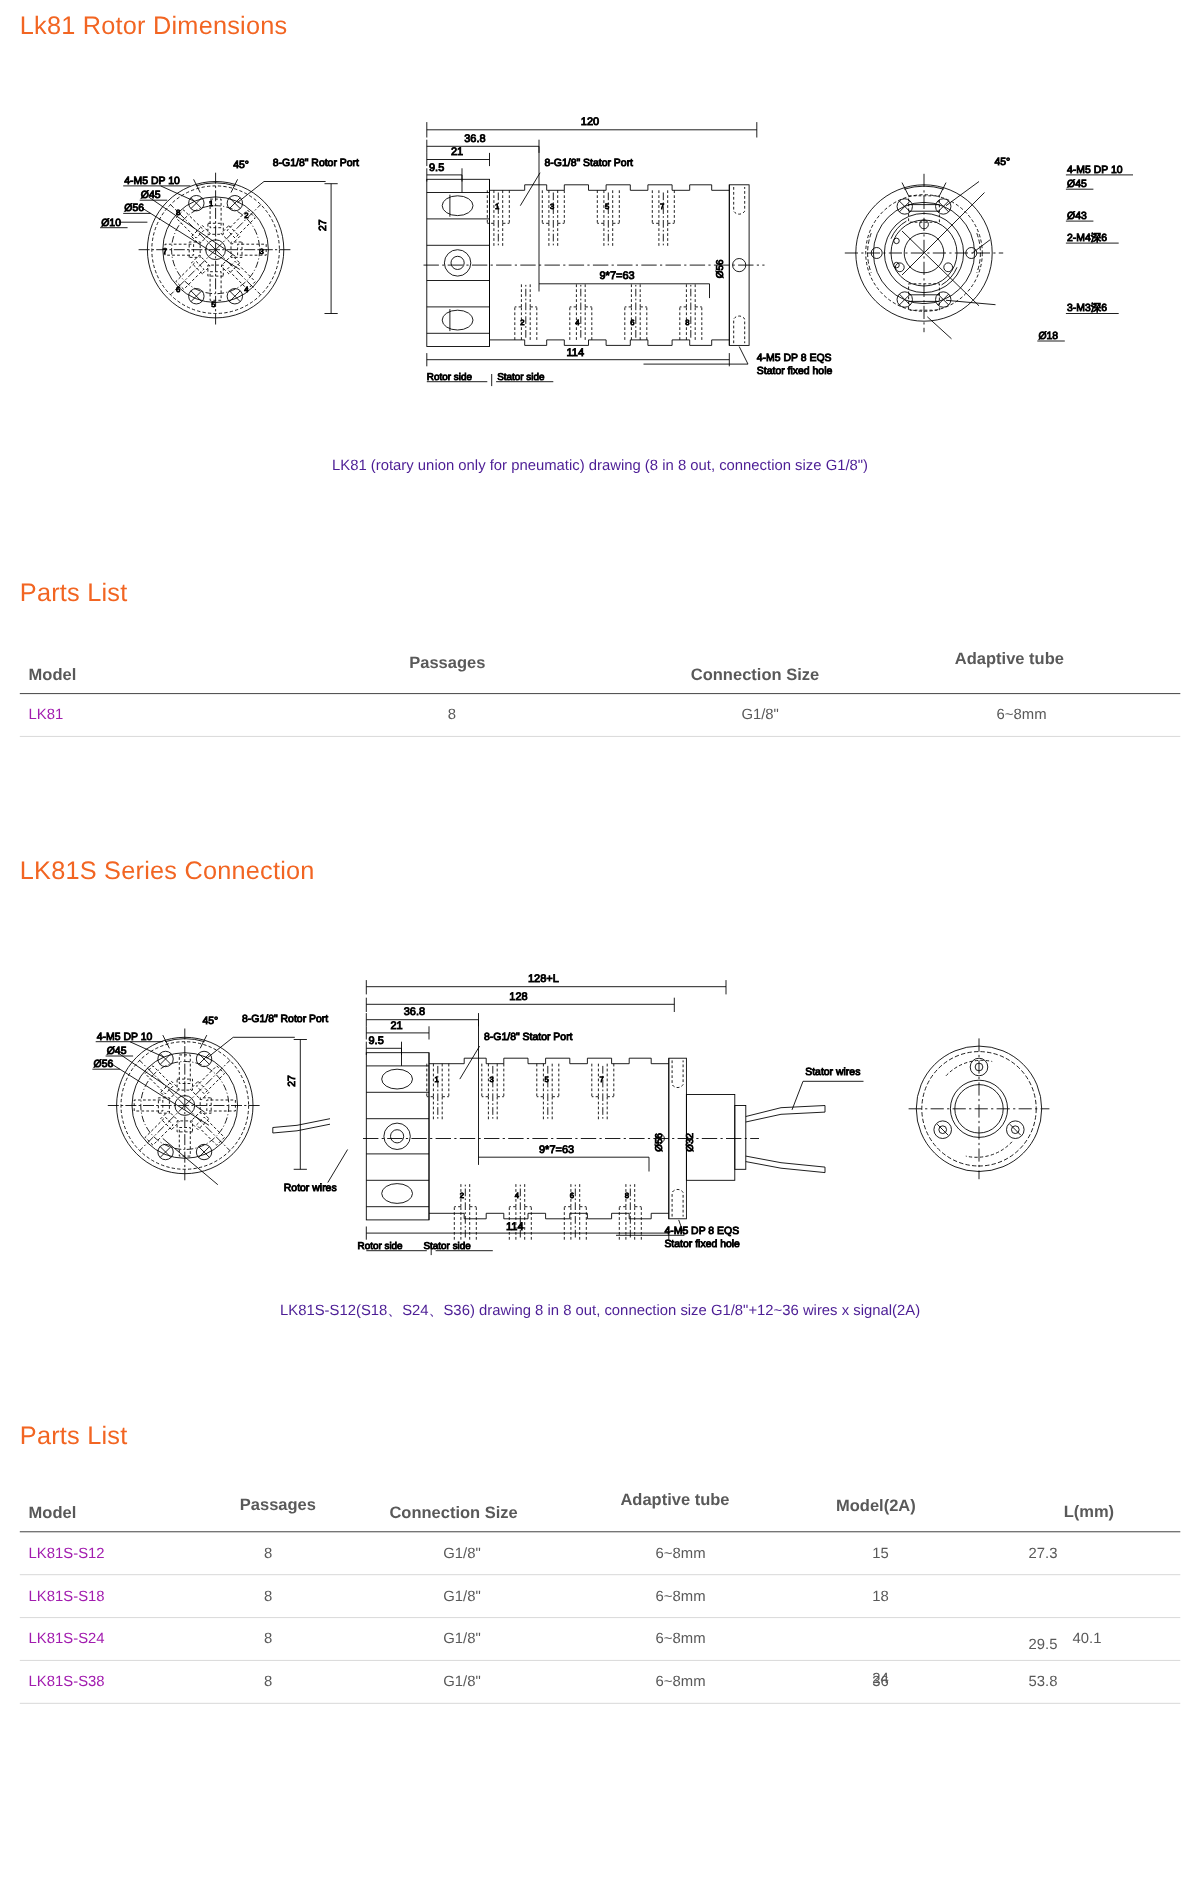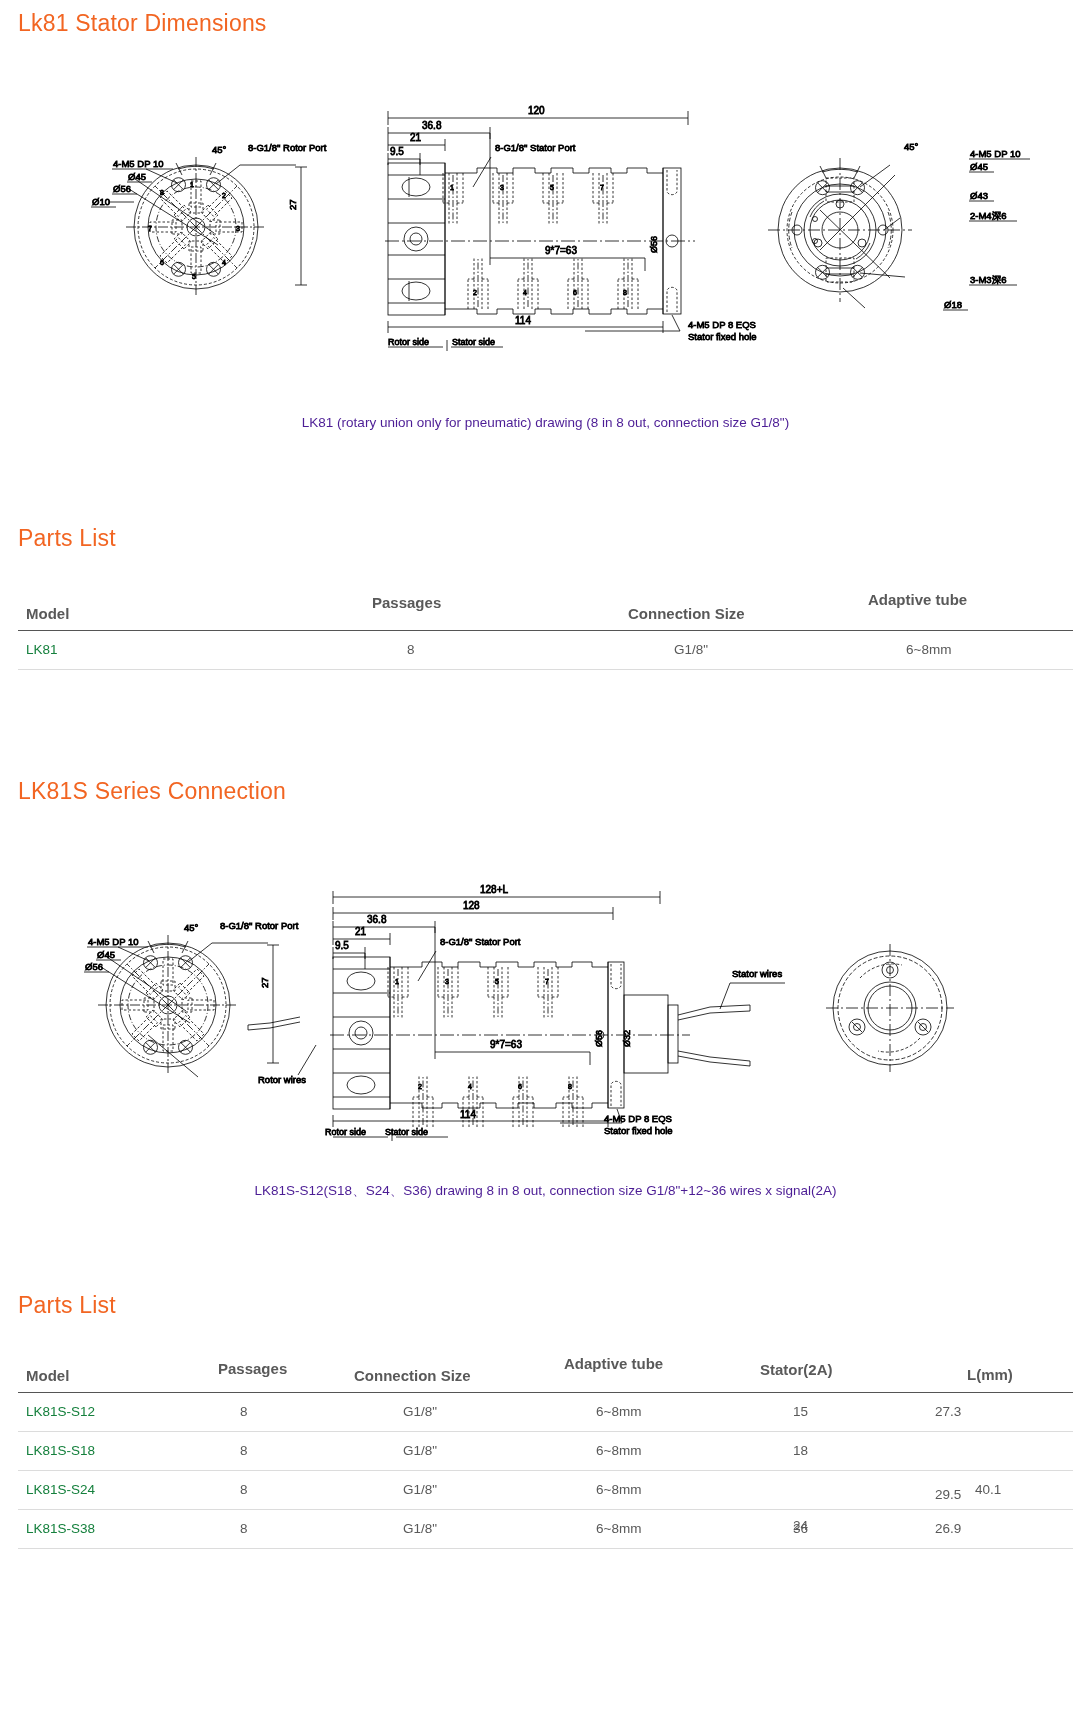--- a/index.html
+++ b/index.html
@@ -20,30 +20,30 @@
   .tbl .hdr{position:relative;height:52px;border-bottom:1.6px solid #555;}
   .tbl .hdr span{
     position:absolute;font-size:15px;font-weight:bold;color:#595959;white-space:nowrap;
   }
   .tbl .row{
     position:relative;height:38px;border-bottom:1px solid #dcdcdc;
   }
   .tbl .row span{
     position:absolute;font-size:13.5px;color:#595959;white-space:nowrap;top:11px;
   }
-  .tbl .row span.model{color:#15803d;}
+  .tbl .row span.model{color:#a21caf;}
   
   .draw{position:absolute;left:0;top:0;}
   svg{display:block;}
   text{font-family:"Liberation Sans",sans-serif;fill:#000;}
 </style>
 </head>
 <body>
 
-<div class="section-title" style="left:18px;top:10px;">Lk81  Stator Dimensions</div>
+<div class="section-title" style="left:18px;top:10px;">Lk81  Rotor Dimensions</div>
 
 <div class="draw" style="left:0;top:95px;">
 <svg width="1091" height="285" viewBox="0 0 1091 285">
   <g stroke="#000" fill="none" stroke-width="0.8">
 
     <g transform="translate(196,132)">
       <circle r="62"></circle>
       <circle r="58" stroke-dasharray="3,2"></circle>
       <circle r="48"></circle>
       <circle r="40" stroke-dasharray="6,2,1,2"></circle>
@@ -762,21 +762,21 @@
 <div class="caption" style="top:1182px;">LK81S-S12(S18、S24、S36) drawing 8 in 8 out, connection size G1/8"+12~36 wires x signal(2A)</div>
 
 <div class="section-title" style="left:18px;top:1292px;">Parts List</div>
 
 <div class="tbl" style="top:1340px;">
   <div class="hdr">
     <span style="left:8px;top:27px;">Model</span>
     <span style="left:200px;top:20px;">Passages</span>
     <span style="left:336px;top:27px;">Connection Size</span>
     <span style="left:546px;top:15px;">Adaptive tube</span>
-    <span style="left:742px;top:21px;">Stator(2A)</span>
+    <span style="left:742px;top:21px;">Model(2A)</span>
     <span style="left:905px;top:26px;margin-left:44px;">L(mm)</span>
   </div>
 
   <div class="row">
     <span class="model" style="left:8px;">LK81S-S12</span>
     <span style="left:222px;">8</span>
     <span style="left:385px;">G1/8"</span>
     <span style="left:578px;">6~8mm</span>
     <span style="left:775px;">15</span>
     <span style="left:917px;">27.3</span>
@@ -796,15 +796,15 @@
     <span style="left:578px;">6~8mm</span>
     <span style="left:775px;margin-top:36px;">24</span>
     <span style="left:957px;">40.1</span>
   </div>
   <div class="row">
     <span class="model" style="left:8px;">LK81S-S38</span>
     <span style="left:222px;">8</span>
     <span style="left:385px;">G1/8"</span>
     <span style="left:578px;">6~8mm</span>
     <span style="left:775px;">36</span>
-    <span style="left:917px;">26.9</span>
+    <span style="left:917px;">53.8</span>
   </div>
 </div>
 
 </body></html>

